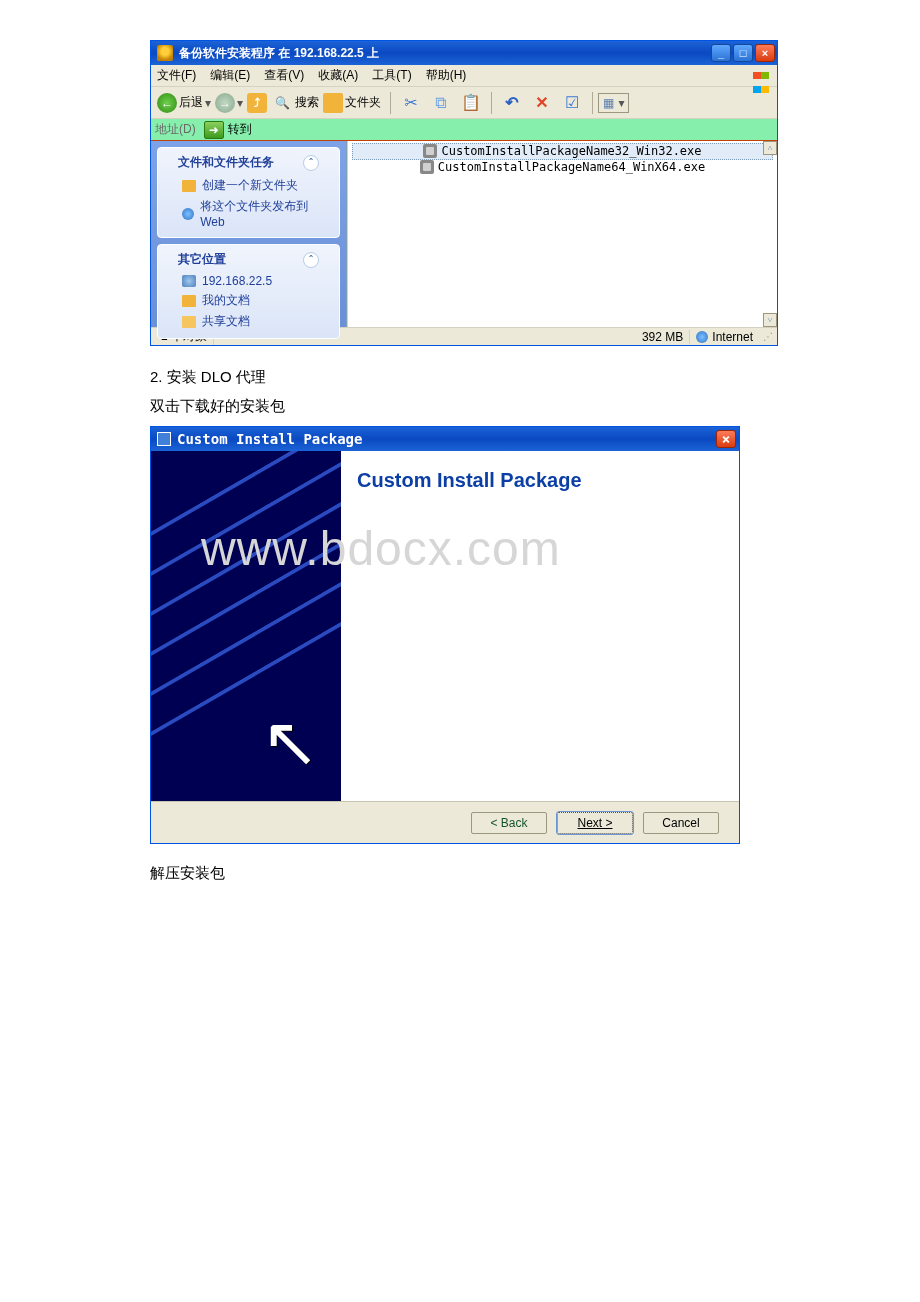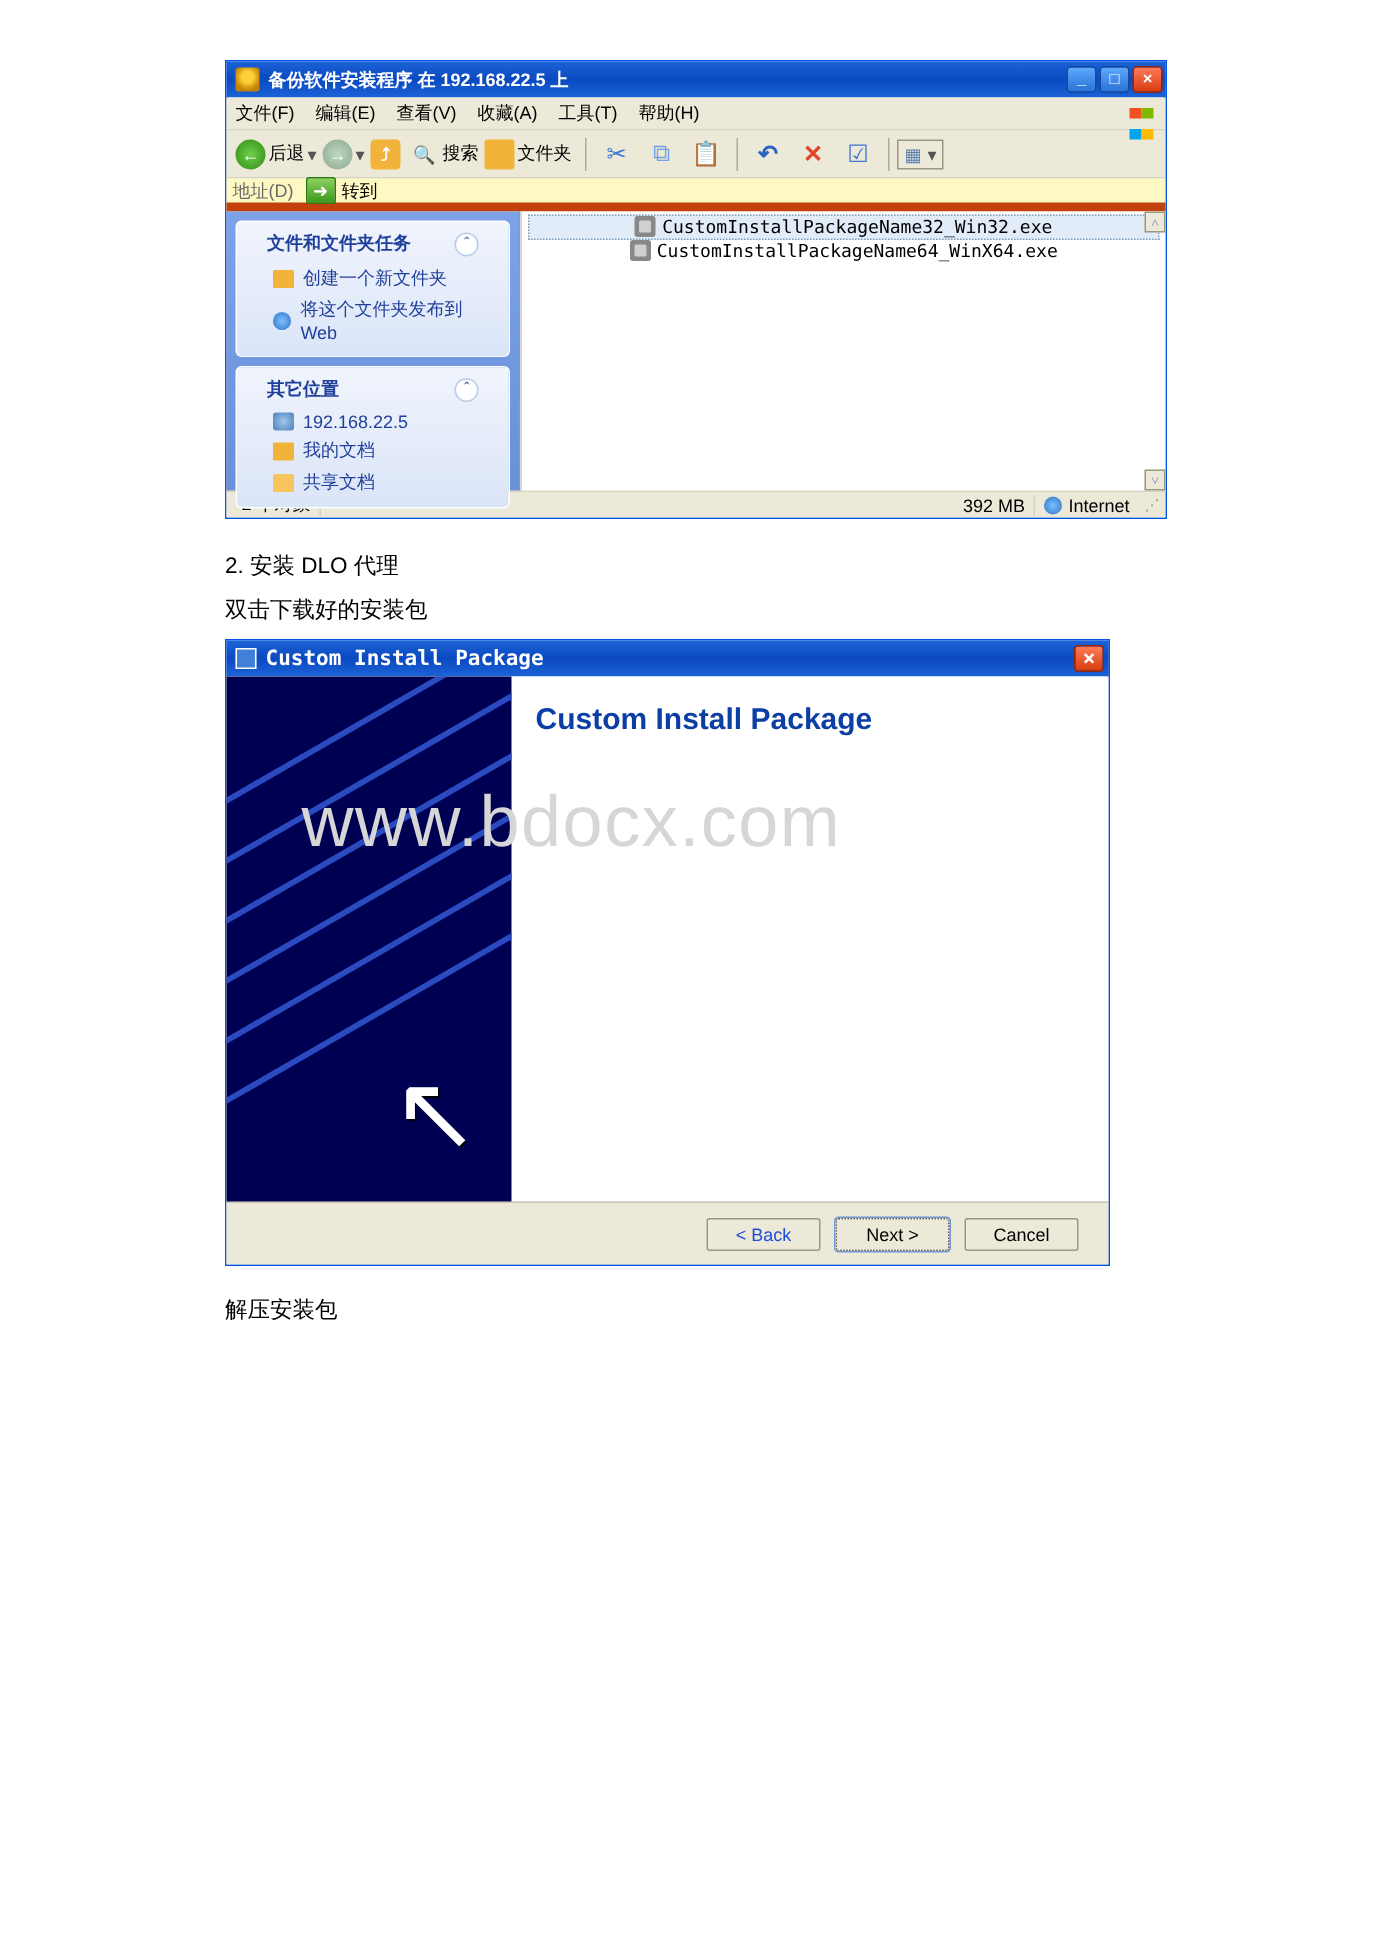--- a/index.html
+++ b/index.html
@@ -84,22 +84,22 @@
   .tool-icon {
     width:22px; height:22px; margin:0 4px;
     display:flex; align-items:center; justify-content:center;
     font-size:16px;
   }
   .views { border:1px solid #9c9781; height:20px; padding:0 4px;
            display:flex; align-items:center; gap:4px; }
 
   .addrbar {
     display:flex; align-items:center; height:22px;
-    border-bottom:6px solid #c2410c;
-    background:#fef9c3;
+    border-bottom:1px solid #c2410c;
+    background:#86efac;
     padding:0 4px;
     font-size:12px;
   }
   .addrbar .albl { color:#6a6a6a; margin-right:4px; }
   .addrbar .ainput {
     flex:1; background:#fff; border:1px solid #7f9db9;
     height:18px; display:flex; align-items:center; padding:0 4px;
     font-family: "SimSun","MS Gothic",monospace;
   }
   .addrbar .ainput .chev { margin-left:auto; color:#5b7fb0;}
@@ -242,22 +242,22 @@
   .dlg-buttons {
     height:42px; background:#ece9d8; border-top:1px solid #c8c4b2;
     display:flex; align-items:center; justify-content:flex-end;
     padding:0 20px; gap:10px;
   }
   .dlg-buttons button {
     width:76px; height:22px; font-size:12px;
     background:#ece9d8; border:1px solid #9c9781;
     border-radius:2px;
   }
-  .dlg-buttons button:disabled { color:#1d4ed8;margin-left:16px; }
-  .dlg-buttons button.focus { border:1px dotted #555; outline:1px solid #6d96d2;}
+  .dlg-buttons button:disabled { color:#14532d;margin-left:16px; }
+  .dlg-buttons button.focus { border:1px dotted #555; outline:1px solid #6d96d2;text-decoration:underline;}
 </style>
 </head>
 <body>
 
 <div class="explorer">
   <div class="titlebar">
     <div class="title-icon"></div>
     <span>备份软件安装程序 在 192.168.22.5 上</span>
     <div class="spacer"></div>
     <div class="winbtn">_</div>

